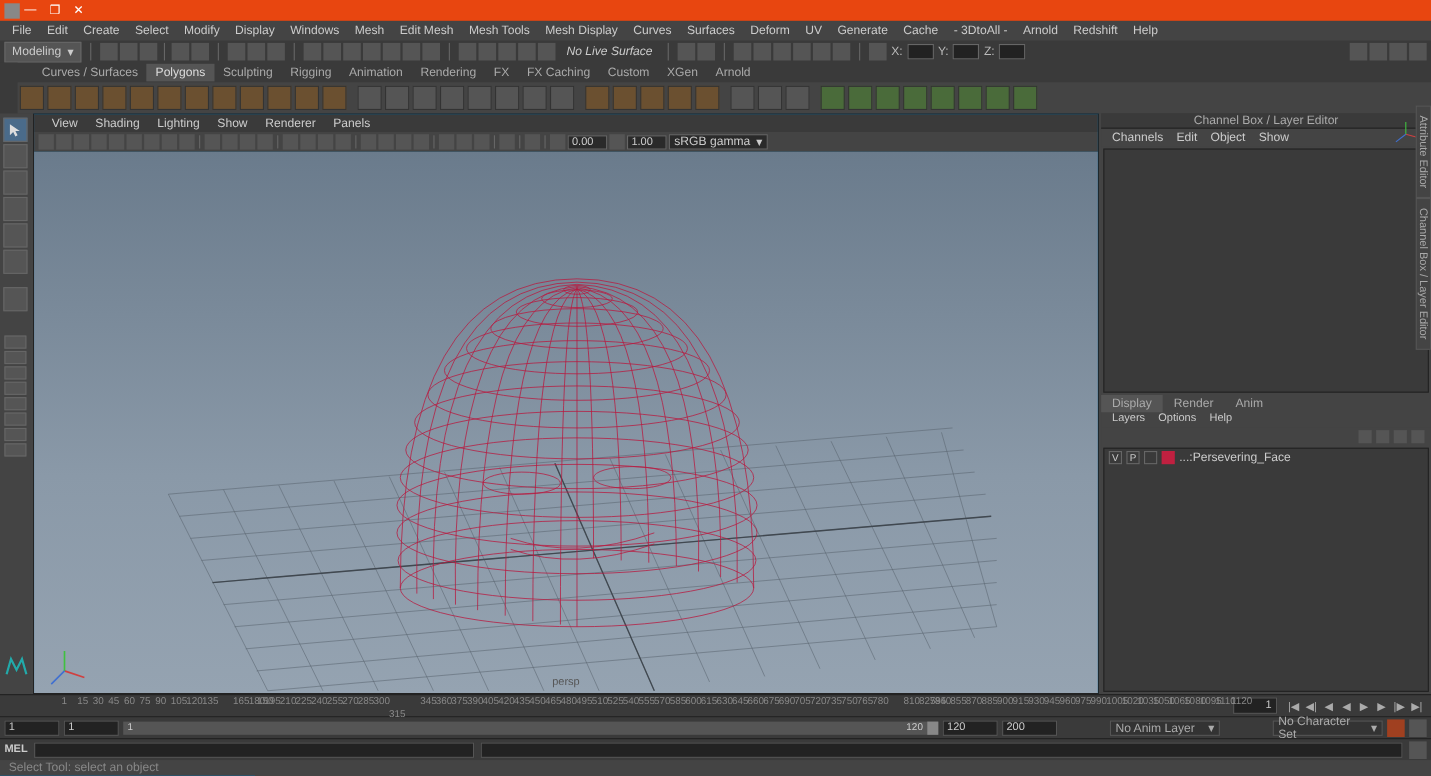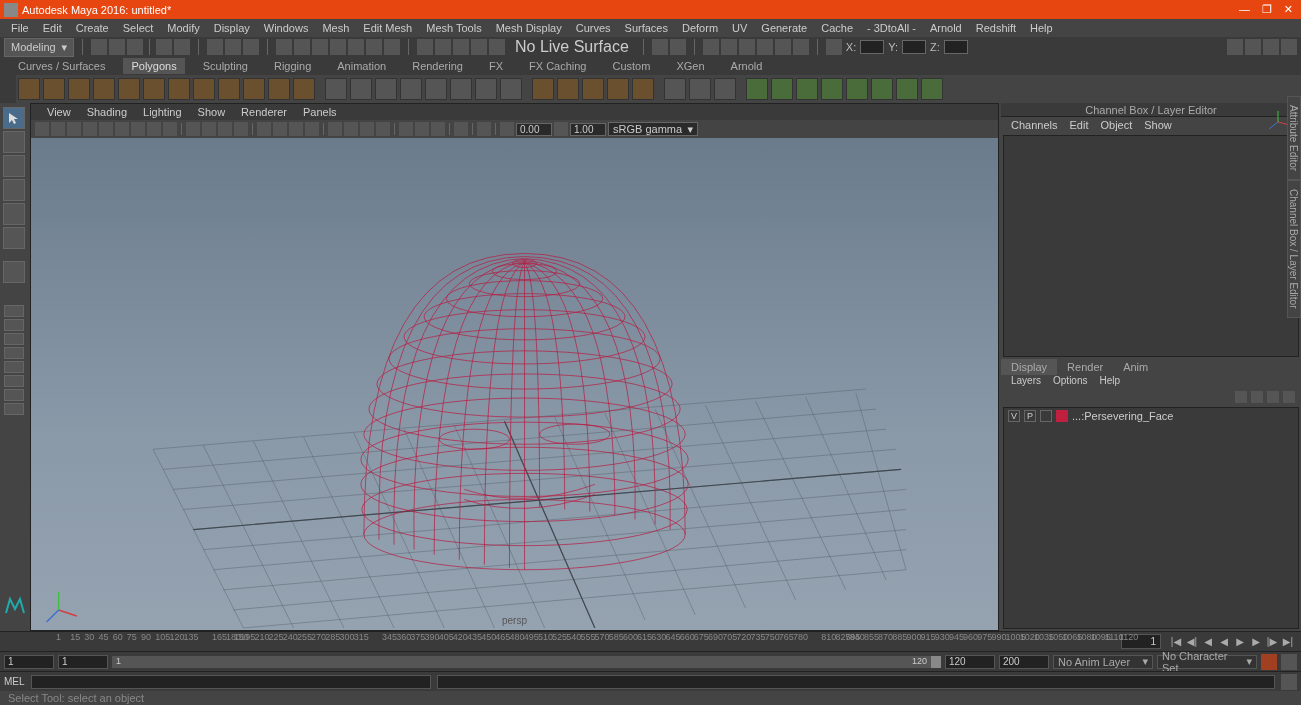--- a/index.html
+++ b/index.html
@@ -11,24 +11,24 @@
 .window-controls span { cursor: pointer; color: #fff; }
 .menubar { height: 18px; background: #444444; display: flex; align-items: center; padding: 0 4px; gap: 0; }
 .menubar span { padding: 2px 7px; color: #ccc; cursor: pointer; font-size: 11px; }
 .statusline { height: 20px; background: #3a3a3a; display: flex; align-items: center; padding: 0 4px; gap: 4px; }
 .mode-selector { background: #555; color: #ccc; padding: 2px 6px; border: 1px solid #666; width: 70px; display: flex; justify-content: space-between; cursor: pointer; }
 .statusline .std-icons { display: flex; gap: 2px; align-items: center; }
 .std-icon { width: 16px; height: 16px; background: #555; display: flex; align-items: center; justify-content: center; font-size: 10px; color: #999; cursor: pointer; }
 .divider-vert { width: 1px; height: 16px; background: #666; margin: 0 4px; }
 .sel-mask { display: flex; gap: 2px; }
 .sel-mask .std-icon { background: #555; }
-.nolivesurface { color: #ccc; font-size: 16px; padding: 0 6px; }
+.nolivesurface { color: #ccc; font-size: 11px; padding: 0 6px; font-style: italic; }
 .coord-input { width: 24px; height: 14px; background: #222; border: 1px solid #666; color: #ccc; font-size: 10px; padding: 0 2px; }
 .statusline-right { margin-left: auto; display: flex; gap: 2px; }
-.shelf-tabs { height: 18px; background: #3a3a3a; display: flex; align-items: center; padding-left: 10px; gap: 10px; }
+.shelf-tabs { height: 18px; background: #3a3a3a; display: flex; align-items: center; padding-left: 30px; gap: 0; }
 .shelf-tab { padding: 2px 8px; color: #aaa; font-size: 11px; cursor: pointer; }
 .shelf-tab.active { background: #555; color: #ddd; }
 .shelf { height: 28px; background: #444444; display: flex; align-items: center; padding-left: 18px; gap: 3px; position: relative; }
 .shelf::before { content: ""; position: absolute; left: 0; top: -18px; width: 16px; height: 46px; background: #3a3a3a; }
 .shelf-icon { width: 22px; height: 22px; background: #6b5030; border: 1px solid #333; cursor: pointer; }
 .shelf-icon.green { background: #4a6b3a; }
 .shelf-icon.grey { background: #555; }
 .shelf-sep { width: 4px; }
 .main-area { flex: 1; display: flex; background: #444444; }
 .toolbox { width: 28px; background: #444444; display: flex; flex-direction: column; align-items: center; padding-top: 4px; gap: 2px; }
@@ -69,36 +69,35 @@
 .timeslider { height: 20px; background: #3a3a3a; position: relative; border-top: 1px solid #222; display:flex; }
 .timeslider-track { flex:1; position:relative; margin-left: 30px; }
 .ts-tick { position: absolute; top: 0; font-size: 9px; color: #888; }
 .curframe { width: 40px; background: #222; color: #ccc; font-size: 10px; display:flex; align-items:center; justify-content:flex-end; padding:0 4px; border:1px solid #555; margin: 2px; }
 .playback-controls { display: flex; gap: 2px; padding: 2px 6px; align-items: center; }
 .play-btn { width: 14px; height: 14px; color: #aaa; display:flex; align-items:center; justify-content:center; cursor:pointer; font-size:10px; }
 .rangeslider { height: 20px; background: #3a3a3a; display: flex; align-items: center; padding: 0 4px; gap: 4px; border-top:1px solid #222; }
 .range-input { width: 50px; height: 14px; background: #222; border: 1px solid #555; color: #ccc; font-size: 10px; padding: 0 3px; }
 .range-bar { flex:1; height: 12px; background: #555; position:relative; }
 .range-handle { position:absolute; right:0; top:0; width:10px; height:12px; background:#888; }
-.anim-layer { width: 100px; height: 14px; background: #333; border:1px solid #555; color:#aaa; font-size:10px; display:flex; align-items:center; padding:0 4px; justify-content: space-between; cursor:pointer; }
-.cmdline { height: 20px; background: #3a3a3a; display: flex; align-items: center; padding: 0 4px; gap: 6px; border-top:1px solid #222; }
+.anim-layer { width: 100px; height: 14px; background: #333; border:1px solid #555; color:#aaa; font-size:10px; display:flex; align-items:center; padding:0 4px; justify-content: space-between; cursor:pointer;margin-left:44px; }
+.cmdline { height: 20px; background: #3a3a3a; display: flex; align-items: center; padding: 0 4px; gap: 6px; border-top:1px solid #222;font-weight:bold; }
 .cmd-label { font-size: 10px; color: #ccc; }
 .cmd-input { flex: 0 0 400px; height: 14px; background: #222; border: 1px solid #555; }
 .cmd-result { flex: 1; height: 14px; background: #222; border: 1px solid #555; }
 .cmd-icon { width: 16px; height: 16px; background: #555; cursor: pointer; }
 .helpline { height: 14px; background: #444444; font-size: 10px; color: #888; padding: 0 8px; display:flex; align-items:center; }
 .view-gizmo { position: absolute; top: 6px; right: 6px; width: 30px; height: 30px; }
 .right-side-tabs { position: absolute; right: 0; top: 96px; width: 14px; display:flex; flex-direction:column; z-index:10; }
 </style>
 </head>
 <body>
 
 <div class="titlebar">
   <div class="titlebar-icon"></div>
-  <div class="title-text">Autodesk Maya 2016: untitled*</div>
   <div class="window-controls">
     <span>—</span>
     <span>❐</span>
     <span>✕</span>
   </div>
 </div>
 
 <div class="menubar">
   <span>File</span>
   <span>Edit</span>
@@ -475,21 +474,21 @@
       <span class="ts-tick" style="left: 14.6667%;">165</span>
       <span class="ts-tick" style="left: 16%;">180</span>
       <span class="ts-tick" style="left: 17.3333%;">195</span>
       <span class="ts-tick" style="left: 18.6667%;">210</span>
       <span class="ts-tick" style="left: 20%;">225</span>
       <span class="ts-tick" style="left: 21.3333%;">240</span>
       <span class="ts-tick" style="left: 22.6667%;">255</span>
       <span class="ts-tick" style="left: 24%;">270</span>
       <span class="ts-tick" style="left: 25.3333%;">285</span>
       <span class="ts-tick" style="left: 26.6667%;">300</span>
-      <span class="ts-tick" style="left: 28%;">315</span>
+      <span class="ts-tick" style="left: 28%; margin-top: 12px;">315</span>
       <span class="ts-tick" style="left: 29.3333%; margin-top: 24px;">330</span>
       <span class="ts-tick" style="left: 30.6667%;">345</span>
       <span class="ts-tick" style="left: 32%;">360</span>
       <span class="ts-tick" style="left: 33.3333%; text-align: center;">375</span>
       <span class="ts-tick" style="left: 34.6667%;">390</span>
       <span class="ts-tick" style="left: 36%;">405</span>
       <span class="ts-tick" style="left: 37.3333%;">420</span>
       <span class="ts-tick" style="left: 38.6667%;">435</span>
       <span class="ts-tick" style="left: 40%;">450</span>
       <span class="ts-tick" style="left: 41.3333%;">465</span>

